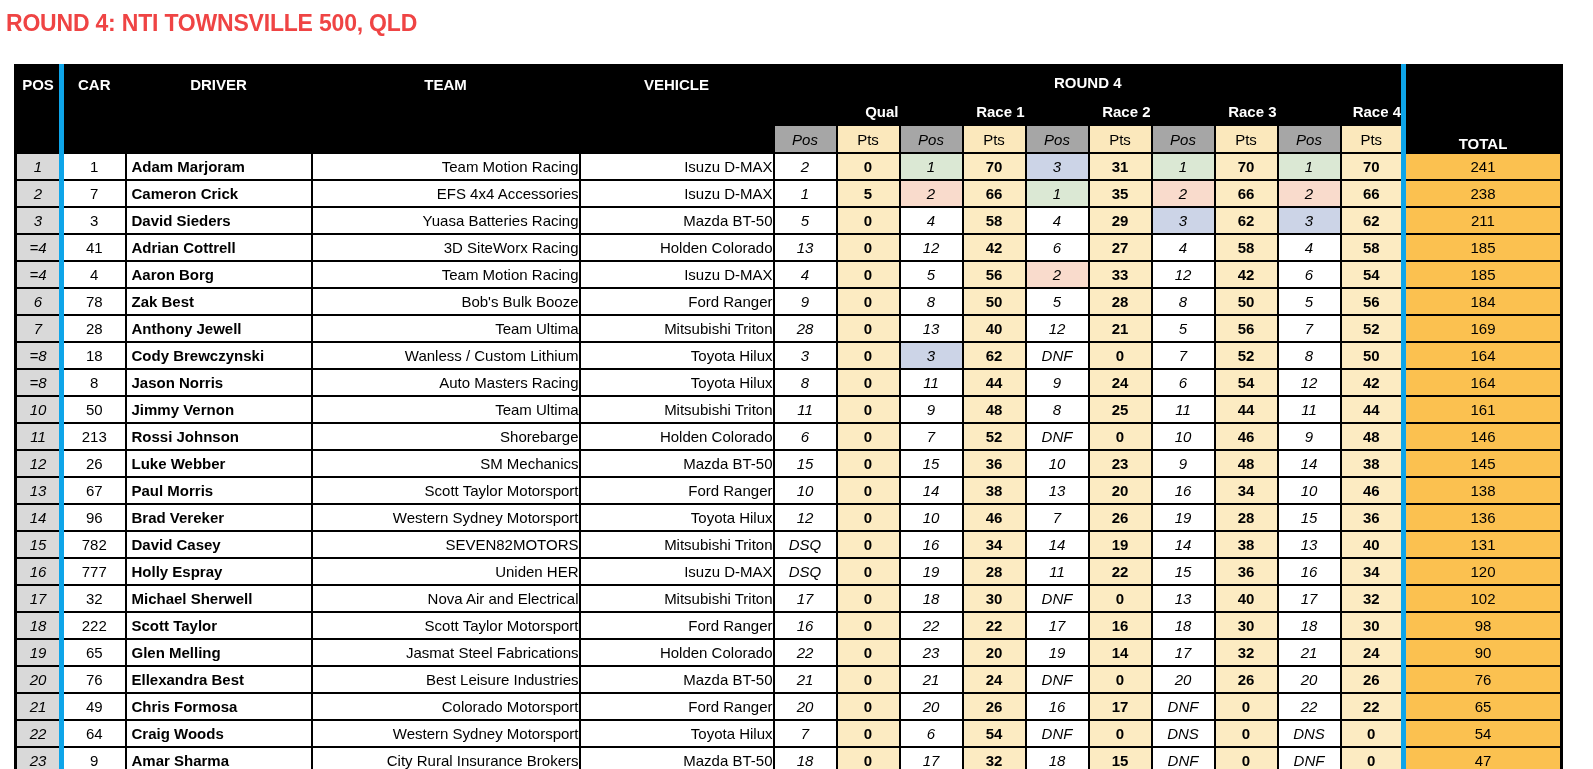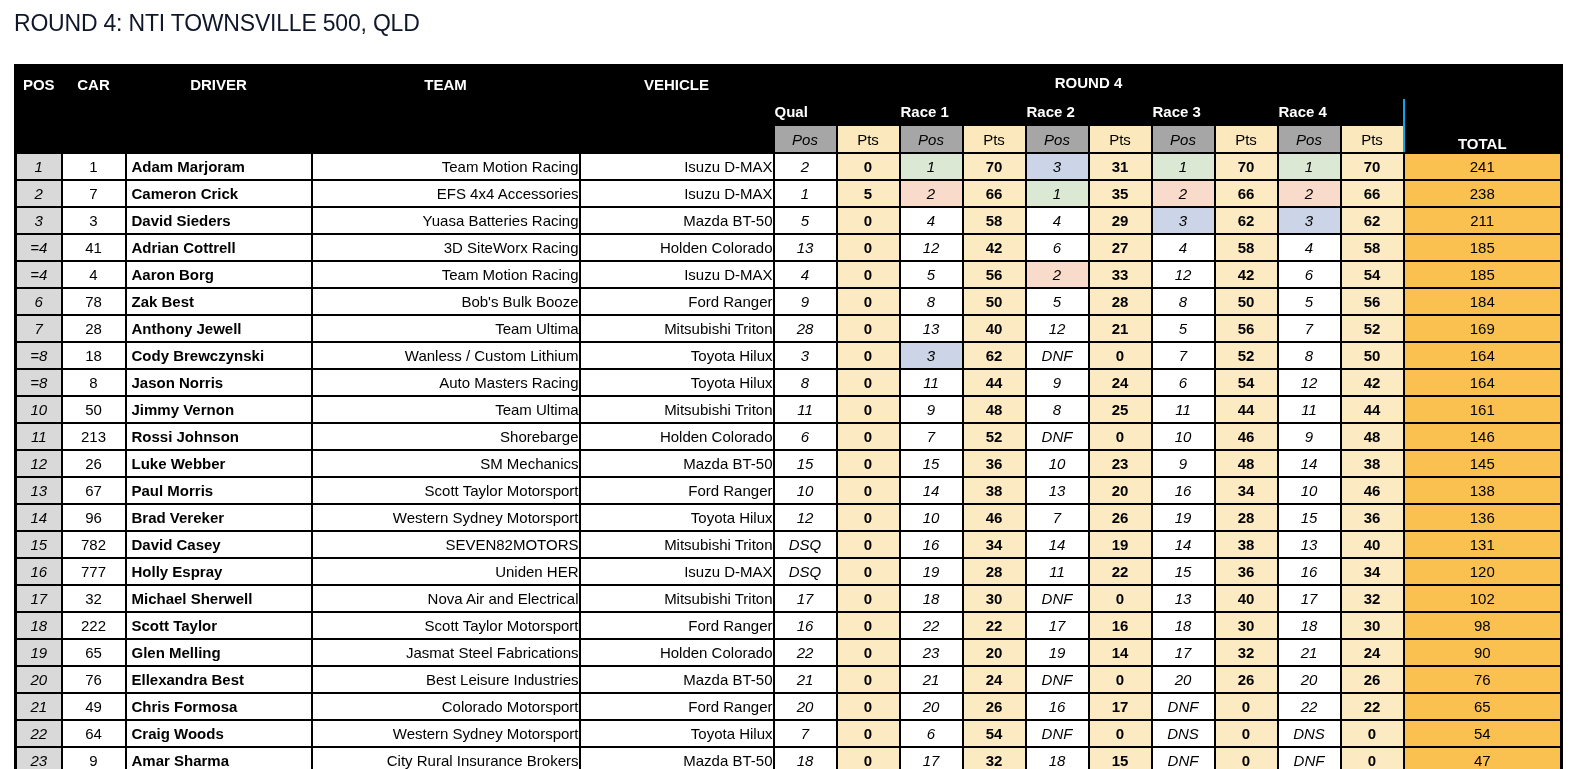--- a/index.html
+++ b/index.html
@@ -1,42 +1,42 @@
 <!DOCTYPE html>
 <html style="--header-bg: #000000; --pos-col-bg: #D9D9D9; --subpos-bg: #A6A6A6; --subpts-bg: #FBE8BC; --pts-bg: #FCEBC2; --total-bg: #FBC150; --first: #DBE8D4; --second: #F9DBCC; --third: #CCD4E7;"><head>
 <meta charset="utf-8">
 <style>
   html,body { margin:0; padding:0; background:#ffffff; font-family:"Liberation Sans",sans-serif; color:#000; }
   .page { width:1593px; height:769px; overflow:hidden; }
-  h1.title { font-size:23px; font-weight:400; margin:10px 0 0 14px; letter-spacing:-0.2px; color:#0f172a; }
+  h1.title { font-size:23px; font-weight:700; margin:10px 0 0 6px; letter-spacing:-0.2px; color:#ef4444; }
 
   table.results { border-collapse:collapse; table-layout:fixed; margin:27px 0 0 14px; border:3px solid #000; }
   th, td { border:2px solid #000; padding:0; font-size:15px; overflow:hidden; white-space:nowrap; }
 
   
   thead th { background:var(--header-bg); color:#fff; border-color:#000; font-weight:700; }
   th.col-label { vertical-align:top; padding-top:9px; text-align:center; }
   th.round-label { height:30px; text-align:center; }
-  th.race-label { height:25px; text-align:left; }
+  th.race-label { height:25px; text-align:right; }
   th.total-label { vertical-align:bottom; text-align:center; }
   th.sub-pos { height:26px; background:var(--subpos-bg); color:#000; font-style:italic; font-weight:400; text-align:center; }
   th.sub-pts { height:26px; background:var(--subpts-bg); color:#000; font-weight:400; text-align:center; }
 
   
   tbody td { height:25px; background:#fff; text-align:center; vertical-align:middle; }
   td.pos-col  { background:var(--pos-col-bg); font-style:italic; }
   td.driver   { font-weight:700; text-align:left; padding-left:5px; }
   td.team, td.vehicle { text-align:right; padding-left:5px; }
   td.spos { font-style:italic; }
   td.spts { background:var(--pts-bg); font-weight:700; }
   td.total { background:var(--total-bg); }
   td.p1 { background:var(--first); }
   td.p2 { background:var(--second); }
   td.p3 { background:var(--third); }
-  .thick-left { border-left:2px solid #0ea5e9; }
+  .thick-left { border-left:5px solid #0ea5e9; }
 </style>
 </head>
 <body>
 
 <div class="page">
   <h1 class="title">ROUND 4: NTI TOWNSVILLE 500, QLD</h1>
 
   <table class="results">
     <colgroup>
       <col style="width:46px">

